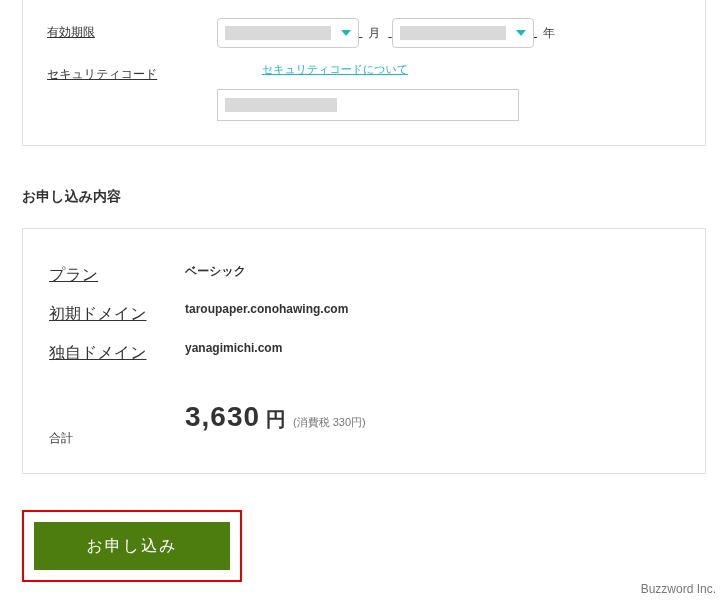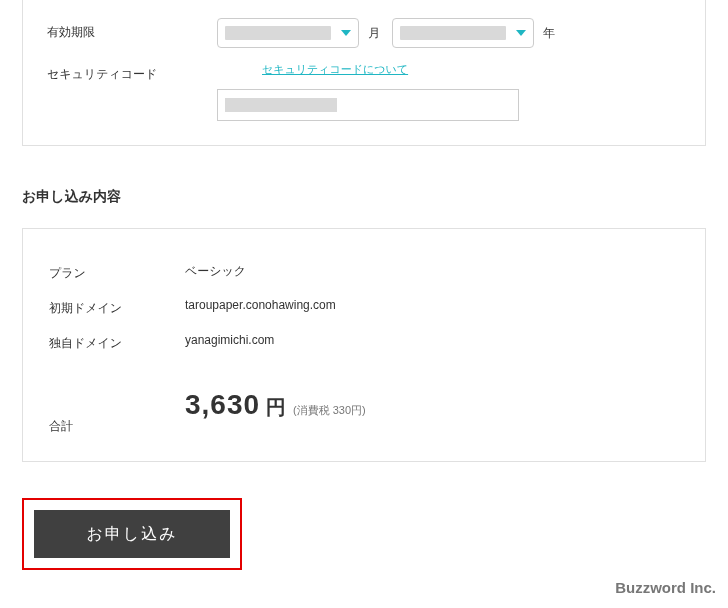--- a/index.html
+++ b/index.html
@@ -16,20 +16,21 @@
     border-left: 1px solid #e0e0e0;
     border-right: 1px solid #e0e0e0;
     border-bottom: 1px solid #e0e0e0;
     margin: 0 22px 0 22px;
     padding: 0 0 18px 0;
 }
 .form-row {
     display: flex;
     align-items: flex-start;
     padding: 6px 0 6px 24px;
+    text-decoration: underline;
 }
 .form-row.first { padding-top: 18px; }
 .form-label {
     width: 140px;
     font-size: 12px;
     color: #333;
     padding-top: 6px;
 }
 .form-field { flex: 1; padding-left: 30px; }
 .select-wrap {
@@ -104,26 +105,28 @@
     margin: 0 22px 0 22px;
     padding: 26px 26px 26px 26px;
 }
 .summary-row {
     display: flex;
     align-items: flex-start;
     padding: 8px 0;
 }
 .summary-label {
     width: 136px;
-    font-size: 12px;
+    font-size: 16px;
     padding-top: 2px;
+    text-decoration: underline;
 }
 .summary-value {
     flex: 1;
     font-size: 12px;
+    font-weight: bold;
 }
 .breakdown-row { display: flex; padding: 2px 0; }
 .bk-label { width: 130px; }
 .bk-value { flex: 1; }
 .total-row { display: flex; align-items: center; padding: 14px 0 0 0; }
 .total-label { width: 136px; font-size: 12px; margin-top: 44px; }
 .total-value { flex: 1; font-size: 12px; }
 .total-num {
     font-size: 28px;
     font-weight: 700;
@@ -135,37 +138,36 @@
 }
 .tax-note { font-size: 11px; color: #777; margin-left: 4px; }
 
 .apply-wrap {
     margin: 36px 0 0 22px;
     display: inline-block;
     border: 2px solid #e30000;
     padding: 10px;
 }
 .apply-button {
-    background: #404040;
+    background: #4d7c0f;
     color: #fff;
     border: none;
     width: 196px;
     height: 48px;
     font-size: 16px;
     letter-spacing: 2px;
     cursor: pointer;
 }
 
 .footer-credit {
     position: absolute;
     right: 12px;
     bottom: 12px;
-    font-size: 15px;
+    font-size: 12px;
     color: #777;
-    font-weight: bold;
 }
 </style>
 </head>
 <body>
 
 
 
 <div class="top-section">
 
   <div class="form-row first">

